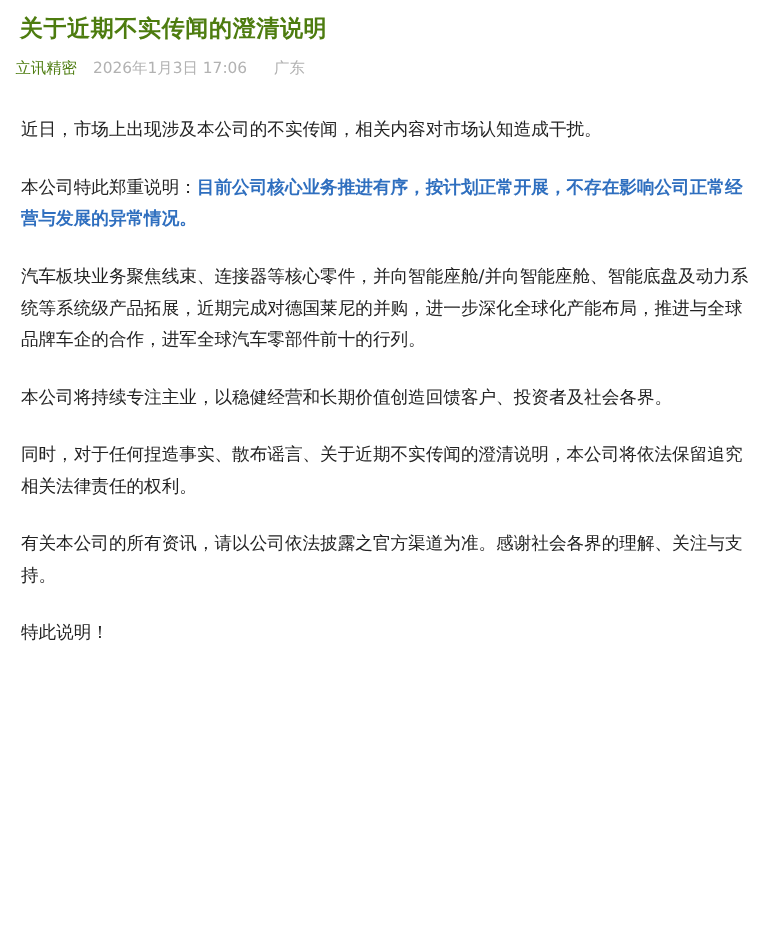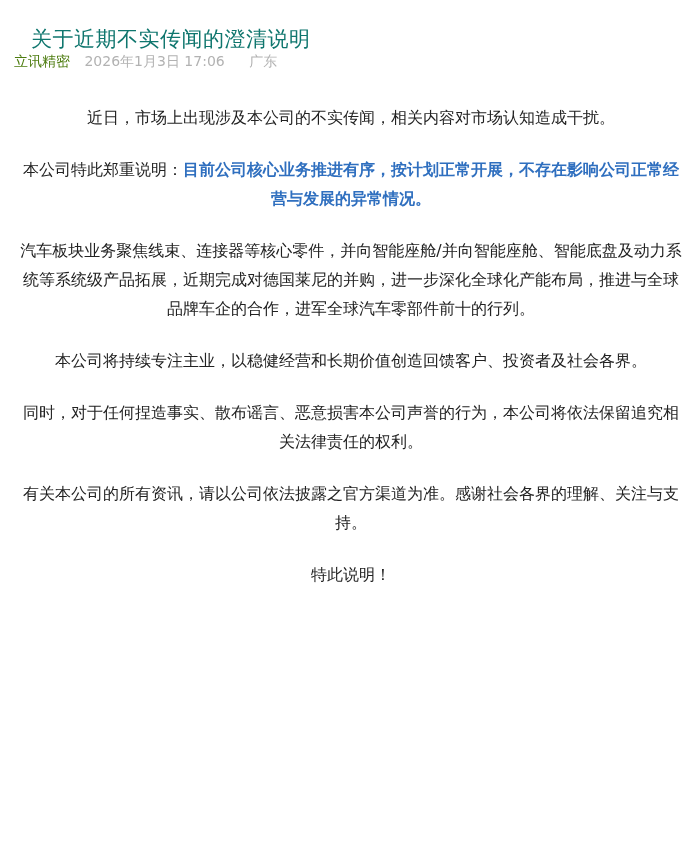--- a/index.html
+++ b/index.html
@@ -3,48 +3,48 @@
 <meta charset="utf-8">
 <style>
   html, body { margin: 0; padding: 0; background: #ffffff; }
   body {
     width: 696px; height: 856px; overflow: hidden;
     font-family: "DejaVu Sans", "Liberation Sans", sans-serif;
     color: #1a1a1a;
   }
   .title {
     position: absolute; left: 14px; top: 8px;
-    font-size: 21px; font-weight: normal; color: #0f766e;
-    letter-spacing: 0.5px; margin: 17px;
+    font-size: 21px; font-weight: bold; color: #4d7c0f;
+    letter-spacing: 0.5px; margin: 4px;
   }
   .meta {
     position: absolute; left: 14px; top: 53px;
     font-size: 14px; color: #b2b2b2; white-space: nowrap;
   }
   .meta .author { color: #4d7c0f; margin-right: 10px; }
   .meta .date { margin-right: 20px; }
   .content {
     position: absolute; left: 19px; top: 103px; width: 664px;
     font-size: 16px; line-height: 29px; color: #222222;
   }
-  .content p { margin: 0 0 23px 0; text-align: center; }
+  .content p { margin: 0 0 23px 0; }
   .highlight { color: #2f6fbf; font-weight: bold; }
 </style>
 </head>
 <body>
 
 <h1 class="title">关于近期不实传闻的澄清说明</h1>
 
 <div class="meta">
   <span class="author">立讯精密</span>
   <span class="date">2026年1月3日 17:06</span>
   <span class="loc">广东</span>
 </div>
 
 <div class="content">
   <p>近日，市场上出现涉及本公司的不实传闻，相关内容对市场认知造成干扰。</p>
   <p><span>本公司特此郑重说明：</span><span class="highlight">目前公司核心业务推进有序，按计划正常开展，不存在影响公司正常经营与发展的异常情况。</span></p>
   <p>汽车板块业务聚焦线束、连接器等核心零件，并向智能座舱/并向智能座舱、智能底盘及动力系统等系统级产品拓展，近期完成对德国莱尼的并购，进一步深化全球化产能布局，推进与全球品牌车企的合作，进军全球汽车零部件前十的行列。</p>
   <p>本公司将持续专注主业，以稳健经营和长期价值创造回馈客户、投资者及社会各界。</p>
-  <p>同时，对于任何捏造事实、散布谣言、恶意损害本公司声誉的行为，本公司将依法保留追究相关法律责任的权利。</p>
+  <p>同时，对于任何捏造事实、散布谣言、关于近期不实传闻的澄清说明，本公司将依法保留追究相关法律责任的权利。</p>
   <p>有关本公司的所有资讯，请以公司依法披露之官方渠道为准。感谢社会各界的理解、关注与支持。</p>
   <p>特此说明！</p>
 </div>
 
 </body></html>

